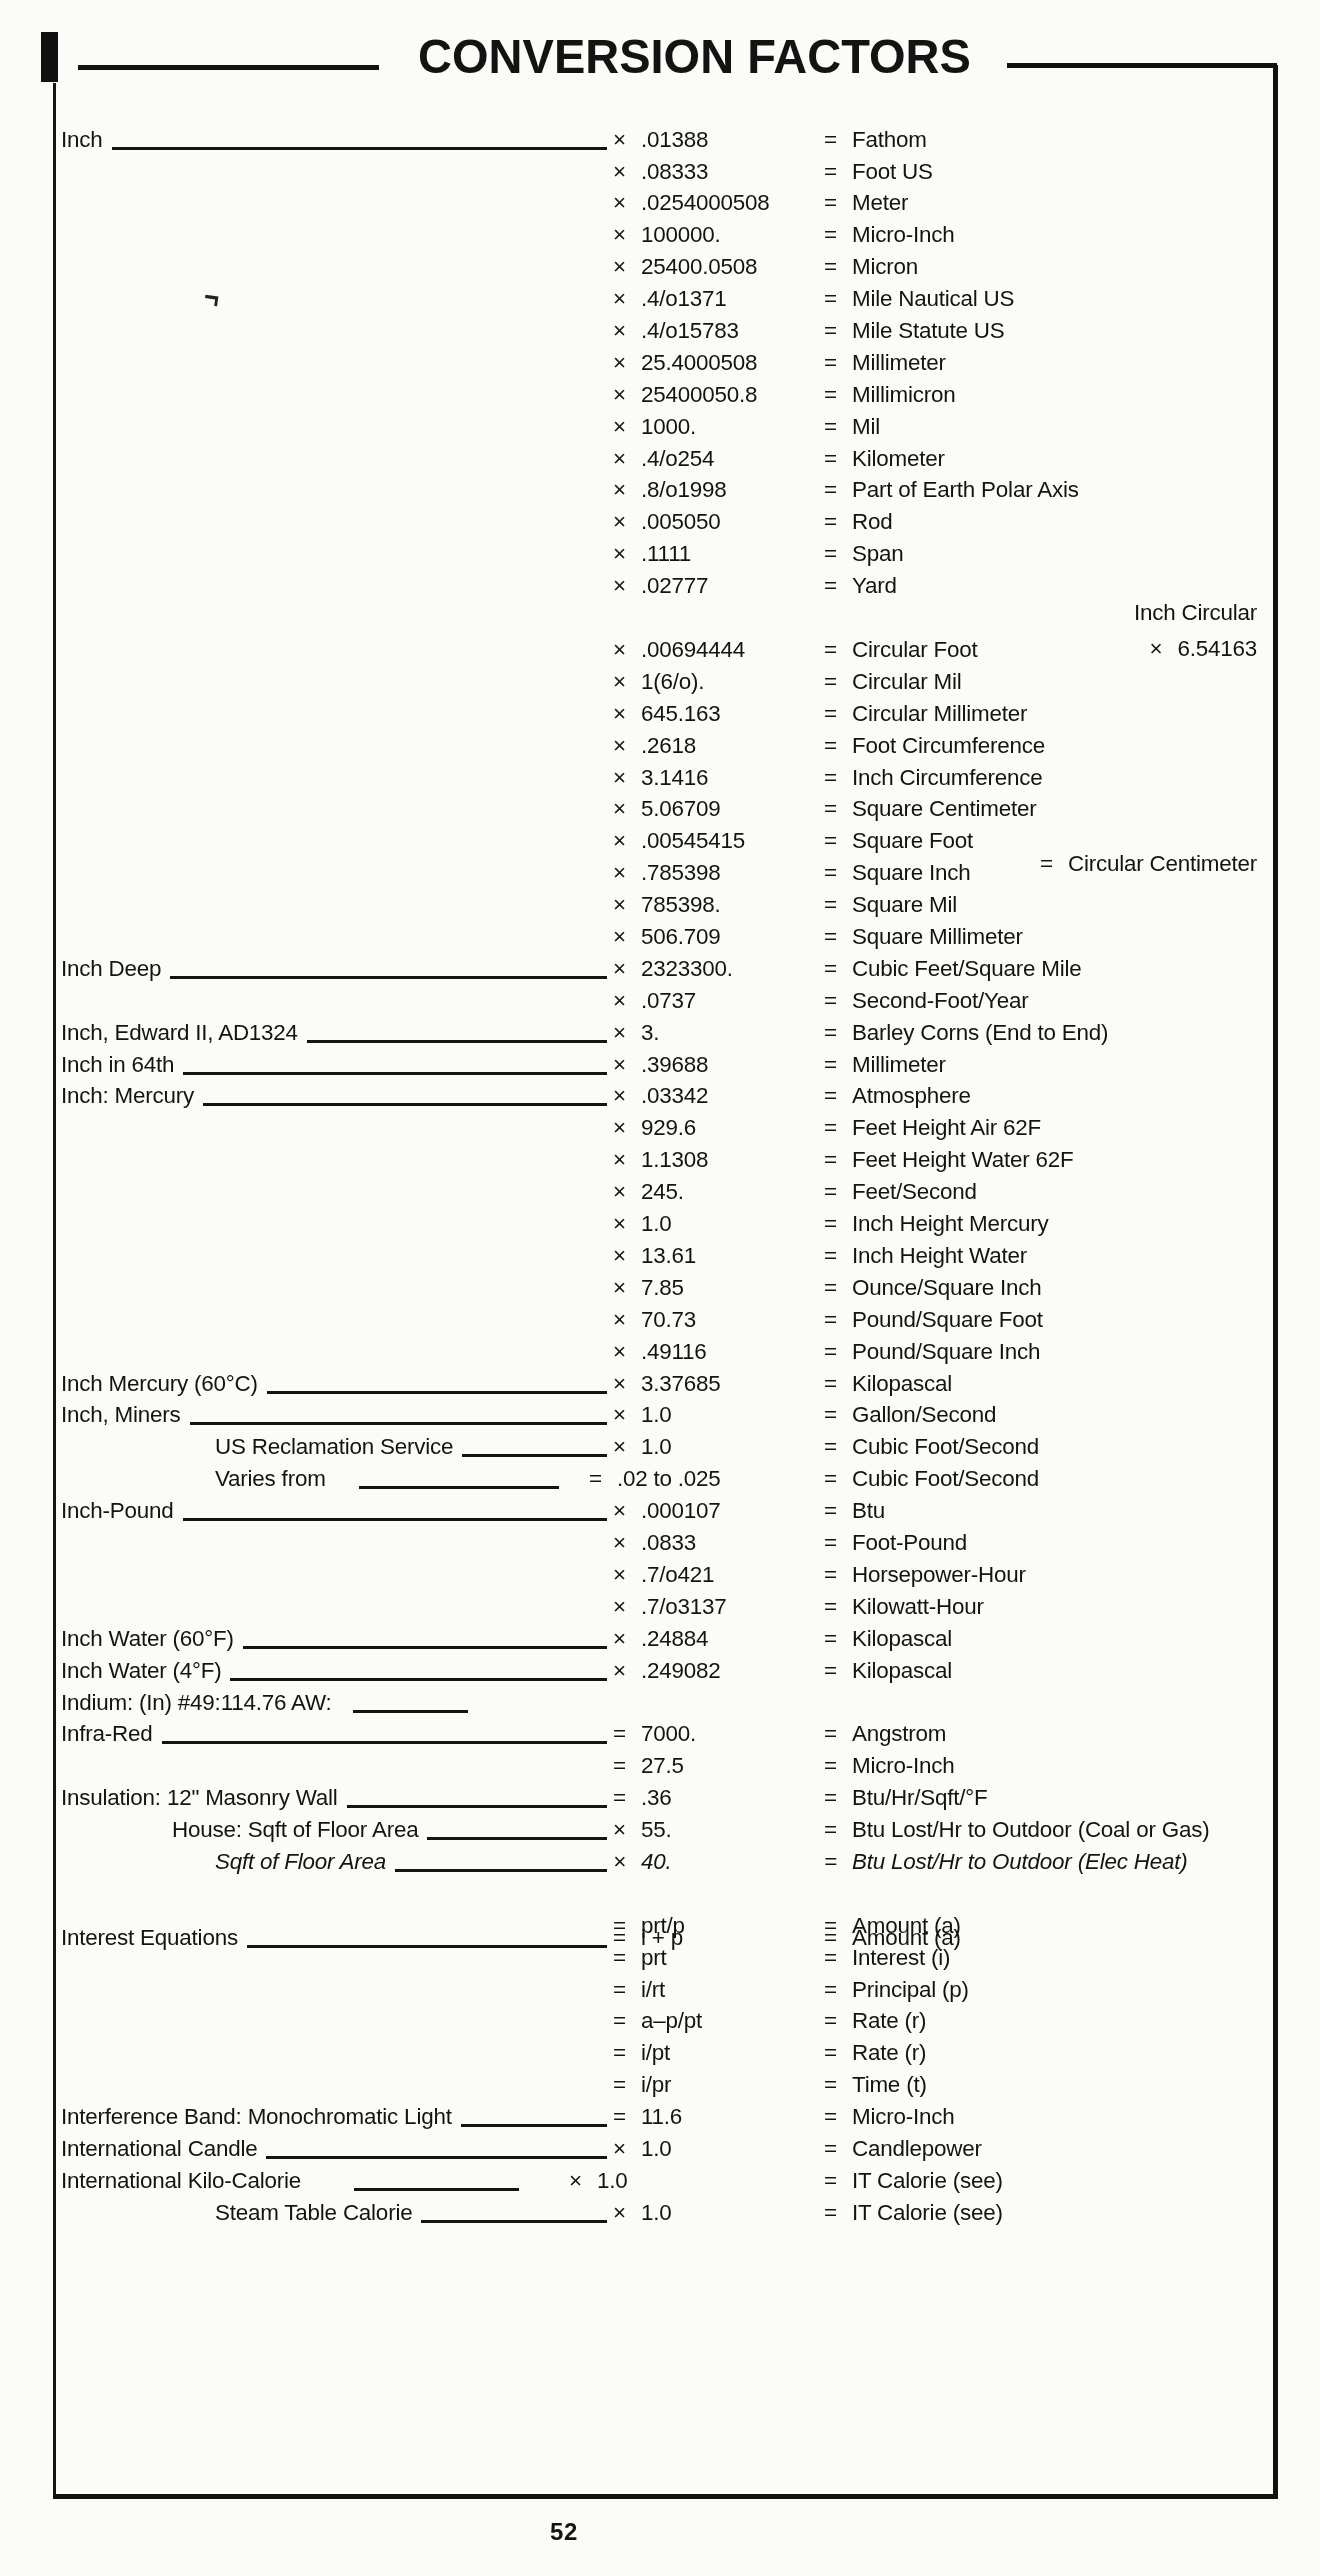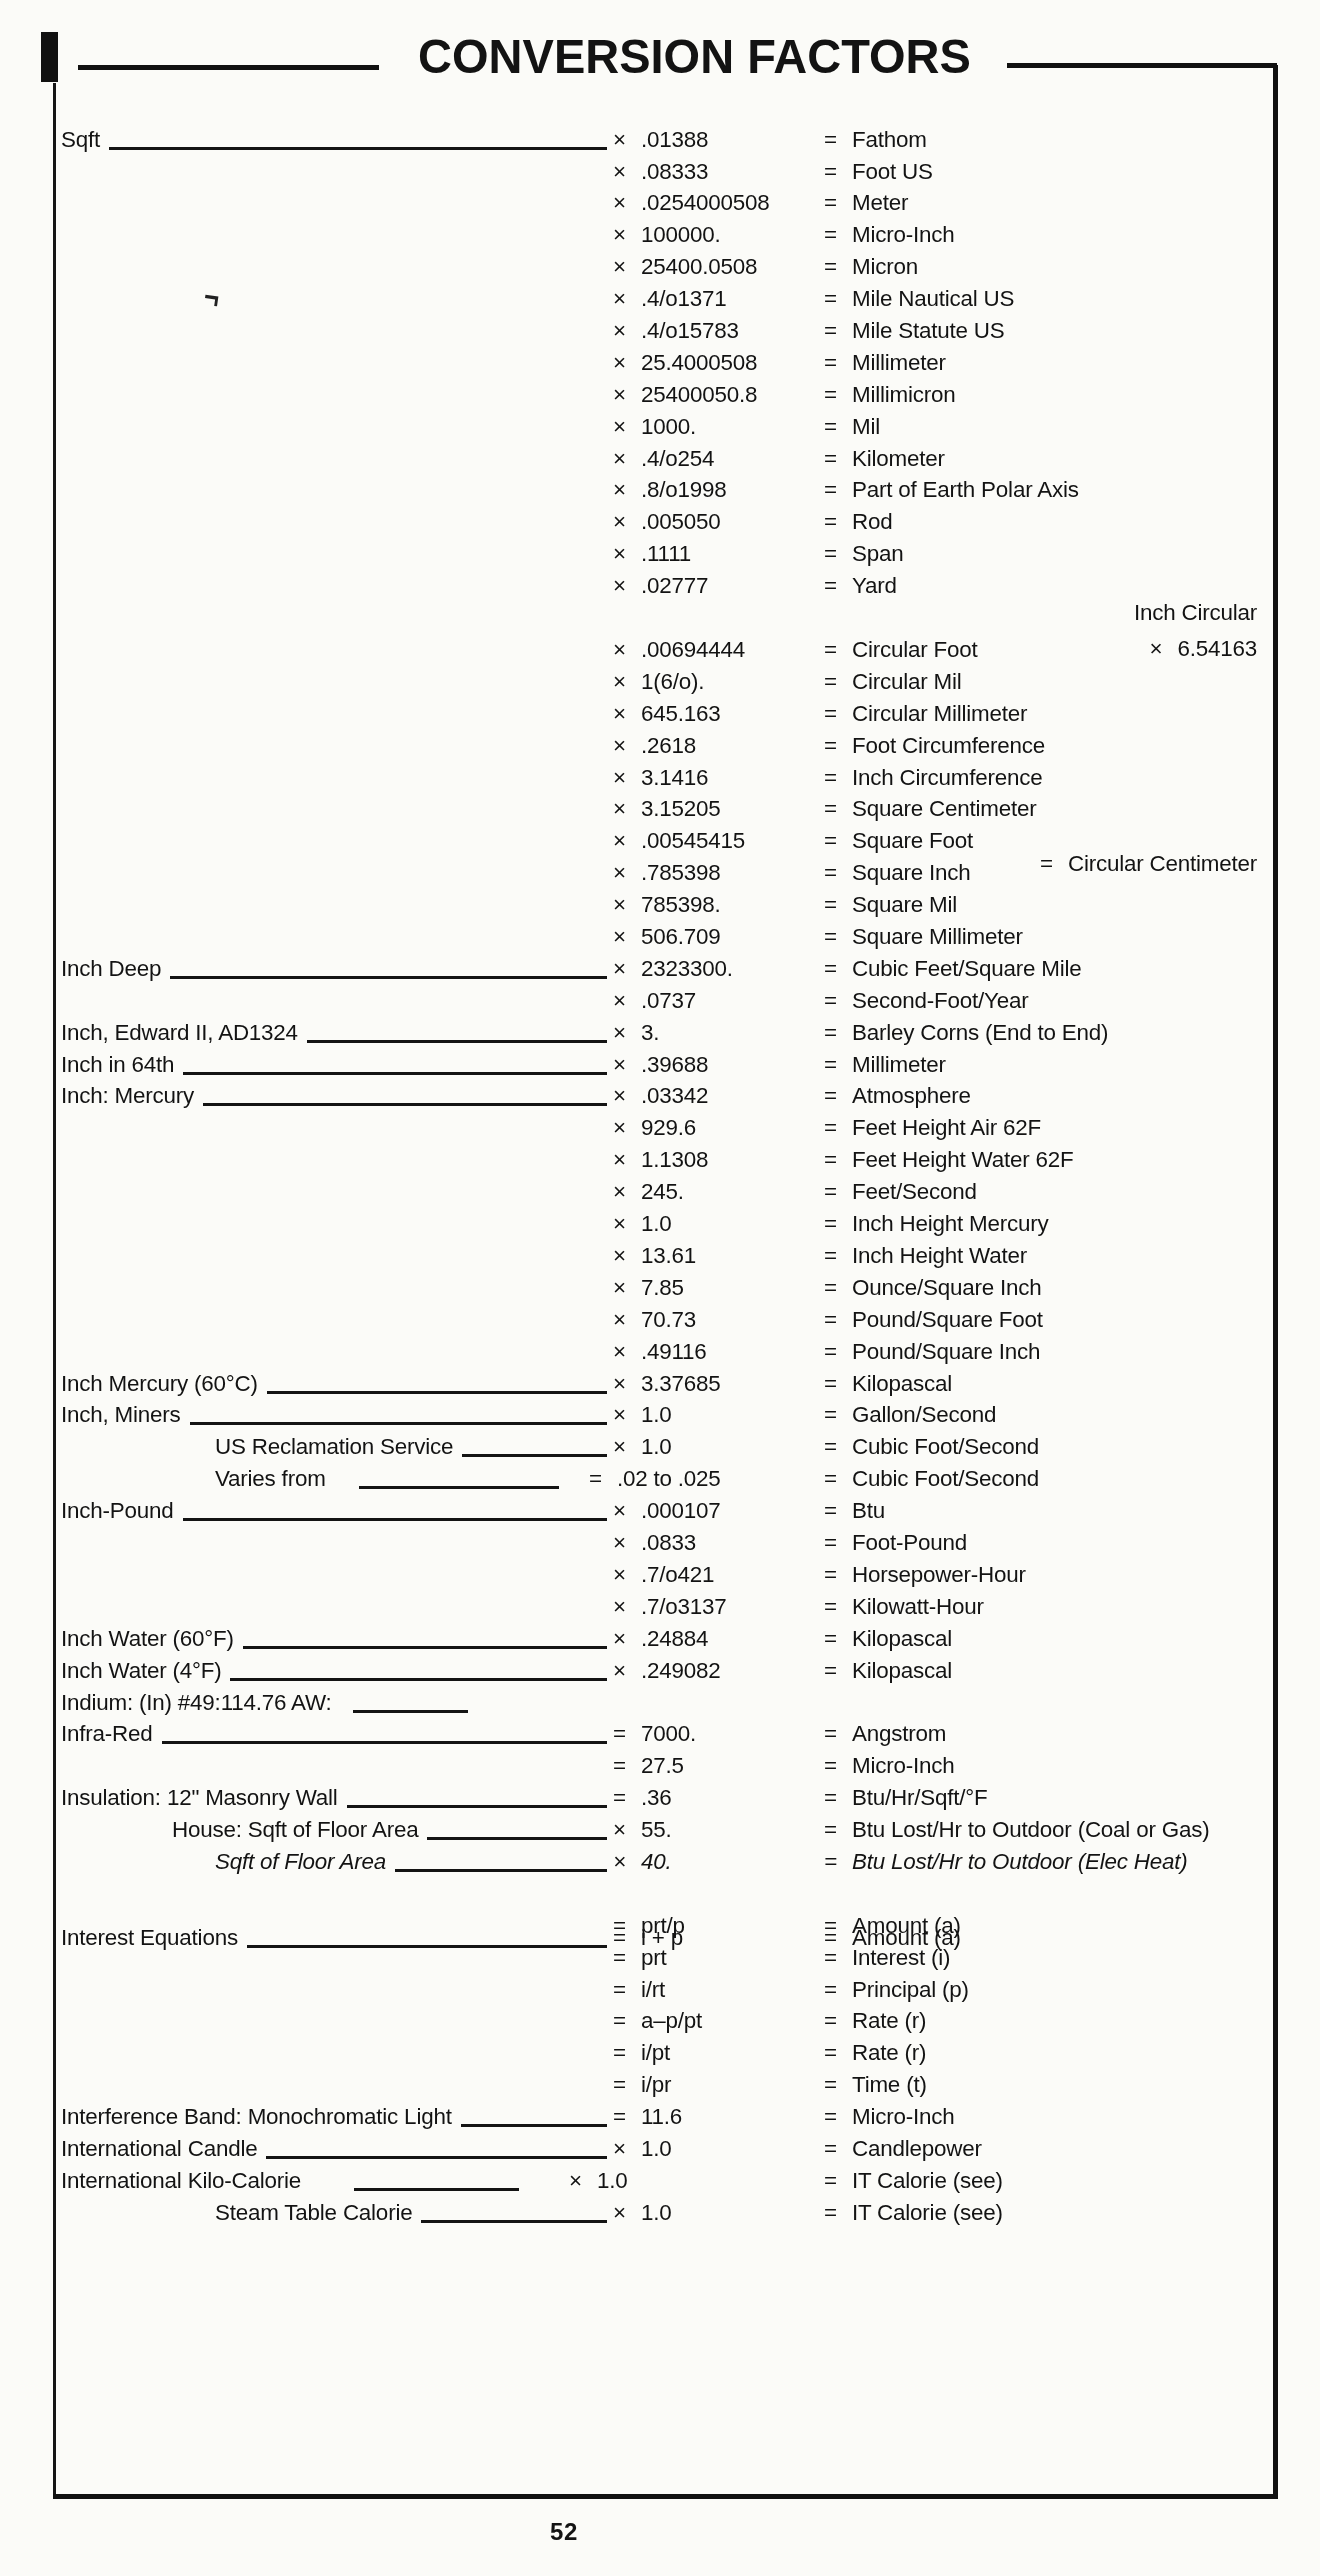--- a/index.html
+++ b/index.html
@@ -57,21 +57,21 @@
 <div class="rule-right"></div>
 <div class="border-left"></div>
 <div class="border-right"></div>
 <div class="border-bottom"></div>
 
 <div class="page-title">CONVERSION FACTORS</div>
 <div class="stray-mark">¬</div>
 
 <div id="rows">
     <div class="row" style="top: 124px;">
-      <span class="lbl">Sqft</span>
+      <span class="lbl">Inch</span>
       <div class="leader"></div>
       <div class="val">
         <span class="op">×</span>
         <span>.01388</span>
       </div>
       <div class="res">
         <span class="eq">=</span>
         <span>Fathom</span>
       </div>
     </div>
@@ -313,21 +313,21 @@
       <div class="res">
         <span class="eq">=</span>
         <span>Inch Circumference</span>
       </div>
     </div>
     <div class="row" style="top: 793px;">
       <span class="lbl"></span>
       <div class="fill"></div>
       <div class="val">
         <span class="op">×</span>
-        <span>3.15205</span>
+        <span>5.06709</span>
       </div>
       <div class="res">
         <span class="eq">=</span>
         <span>Square Centimeter</span>
       </div>
     </div>
     <div class="row" style="top: 825px;">
       <span class="lbl"></span>
       <div class="fill"></div>
       <div class="val">

